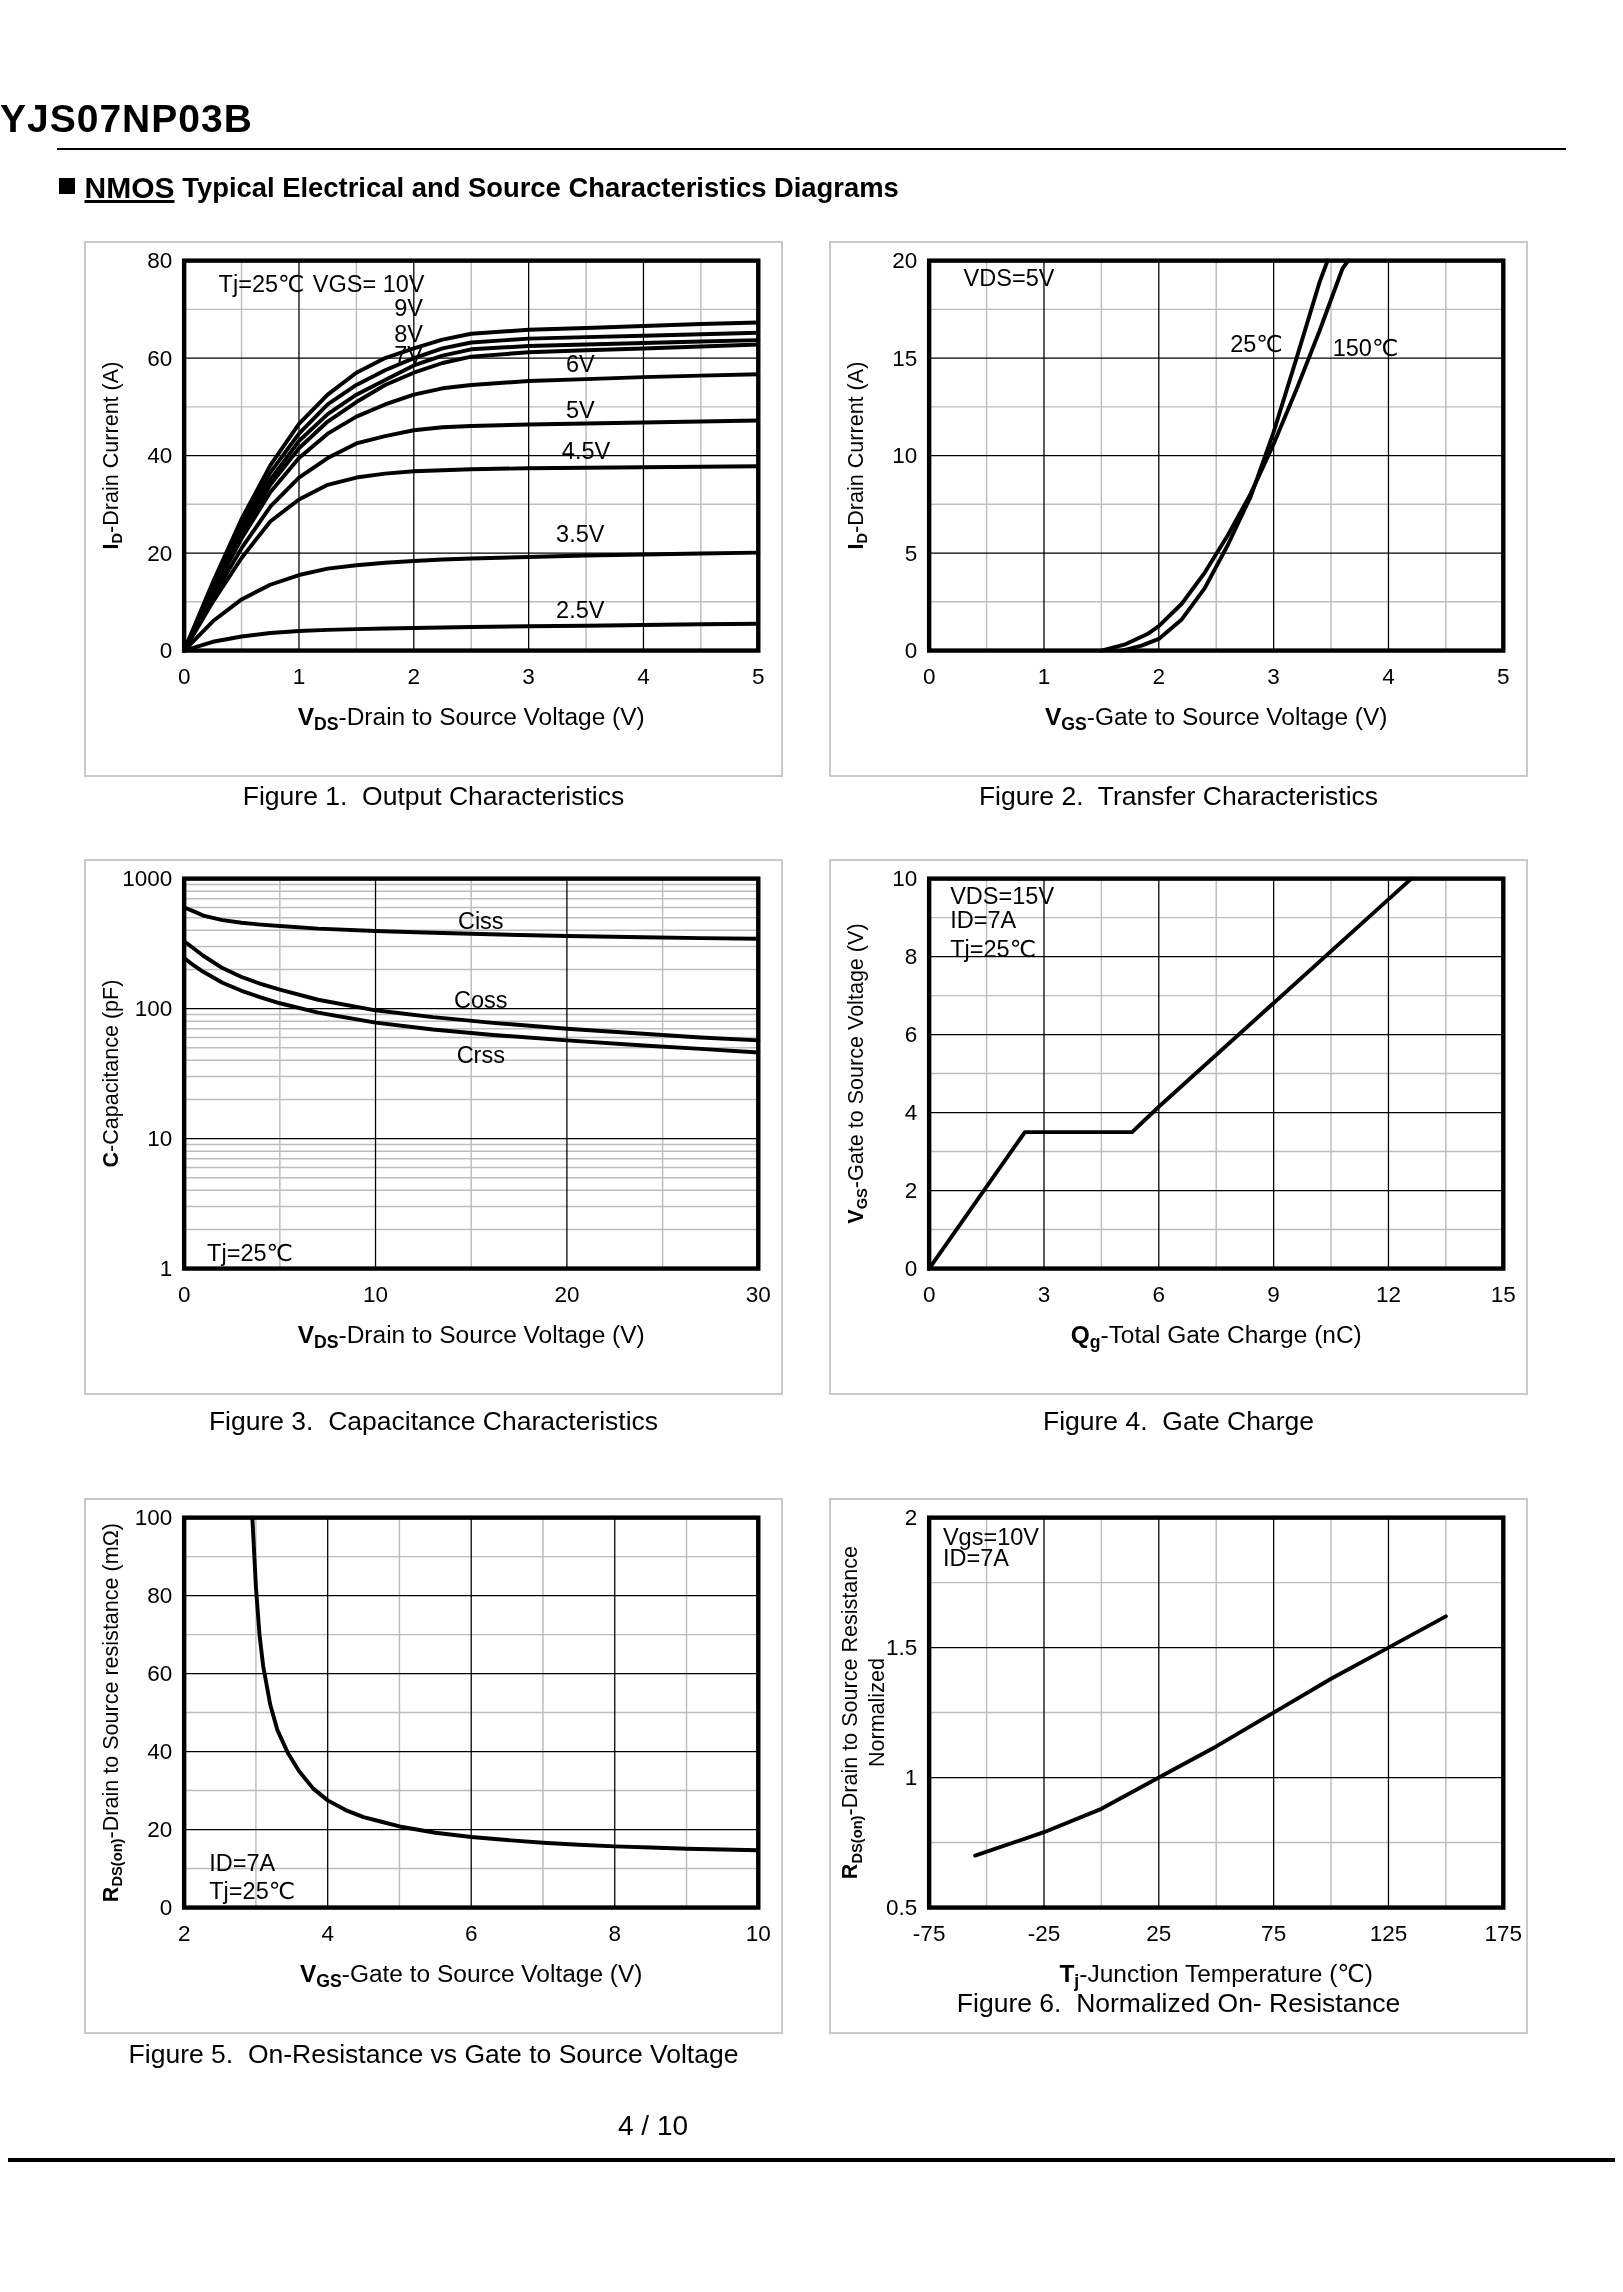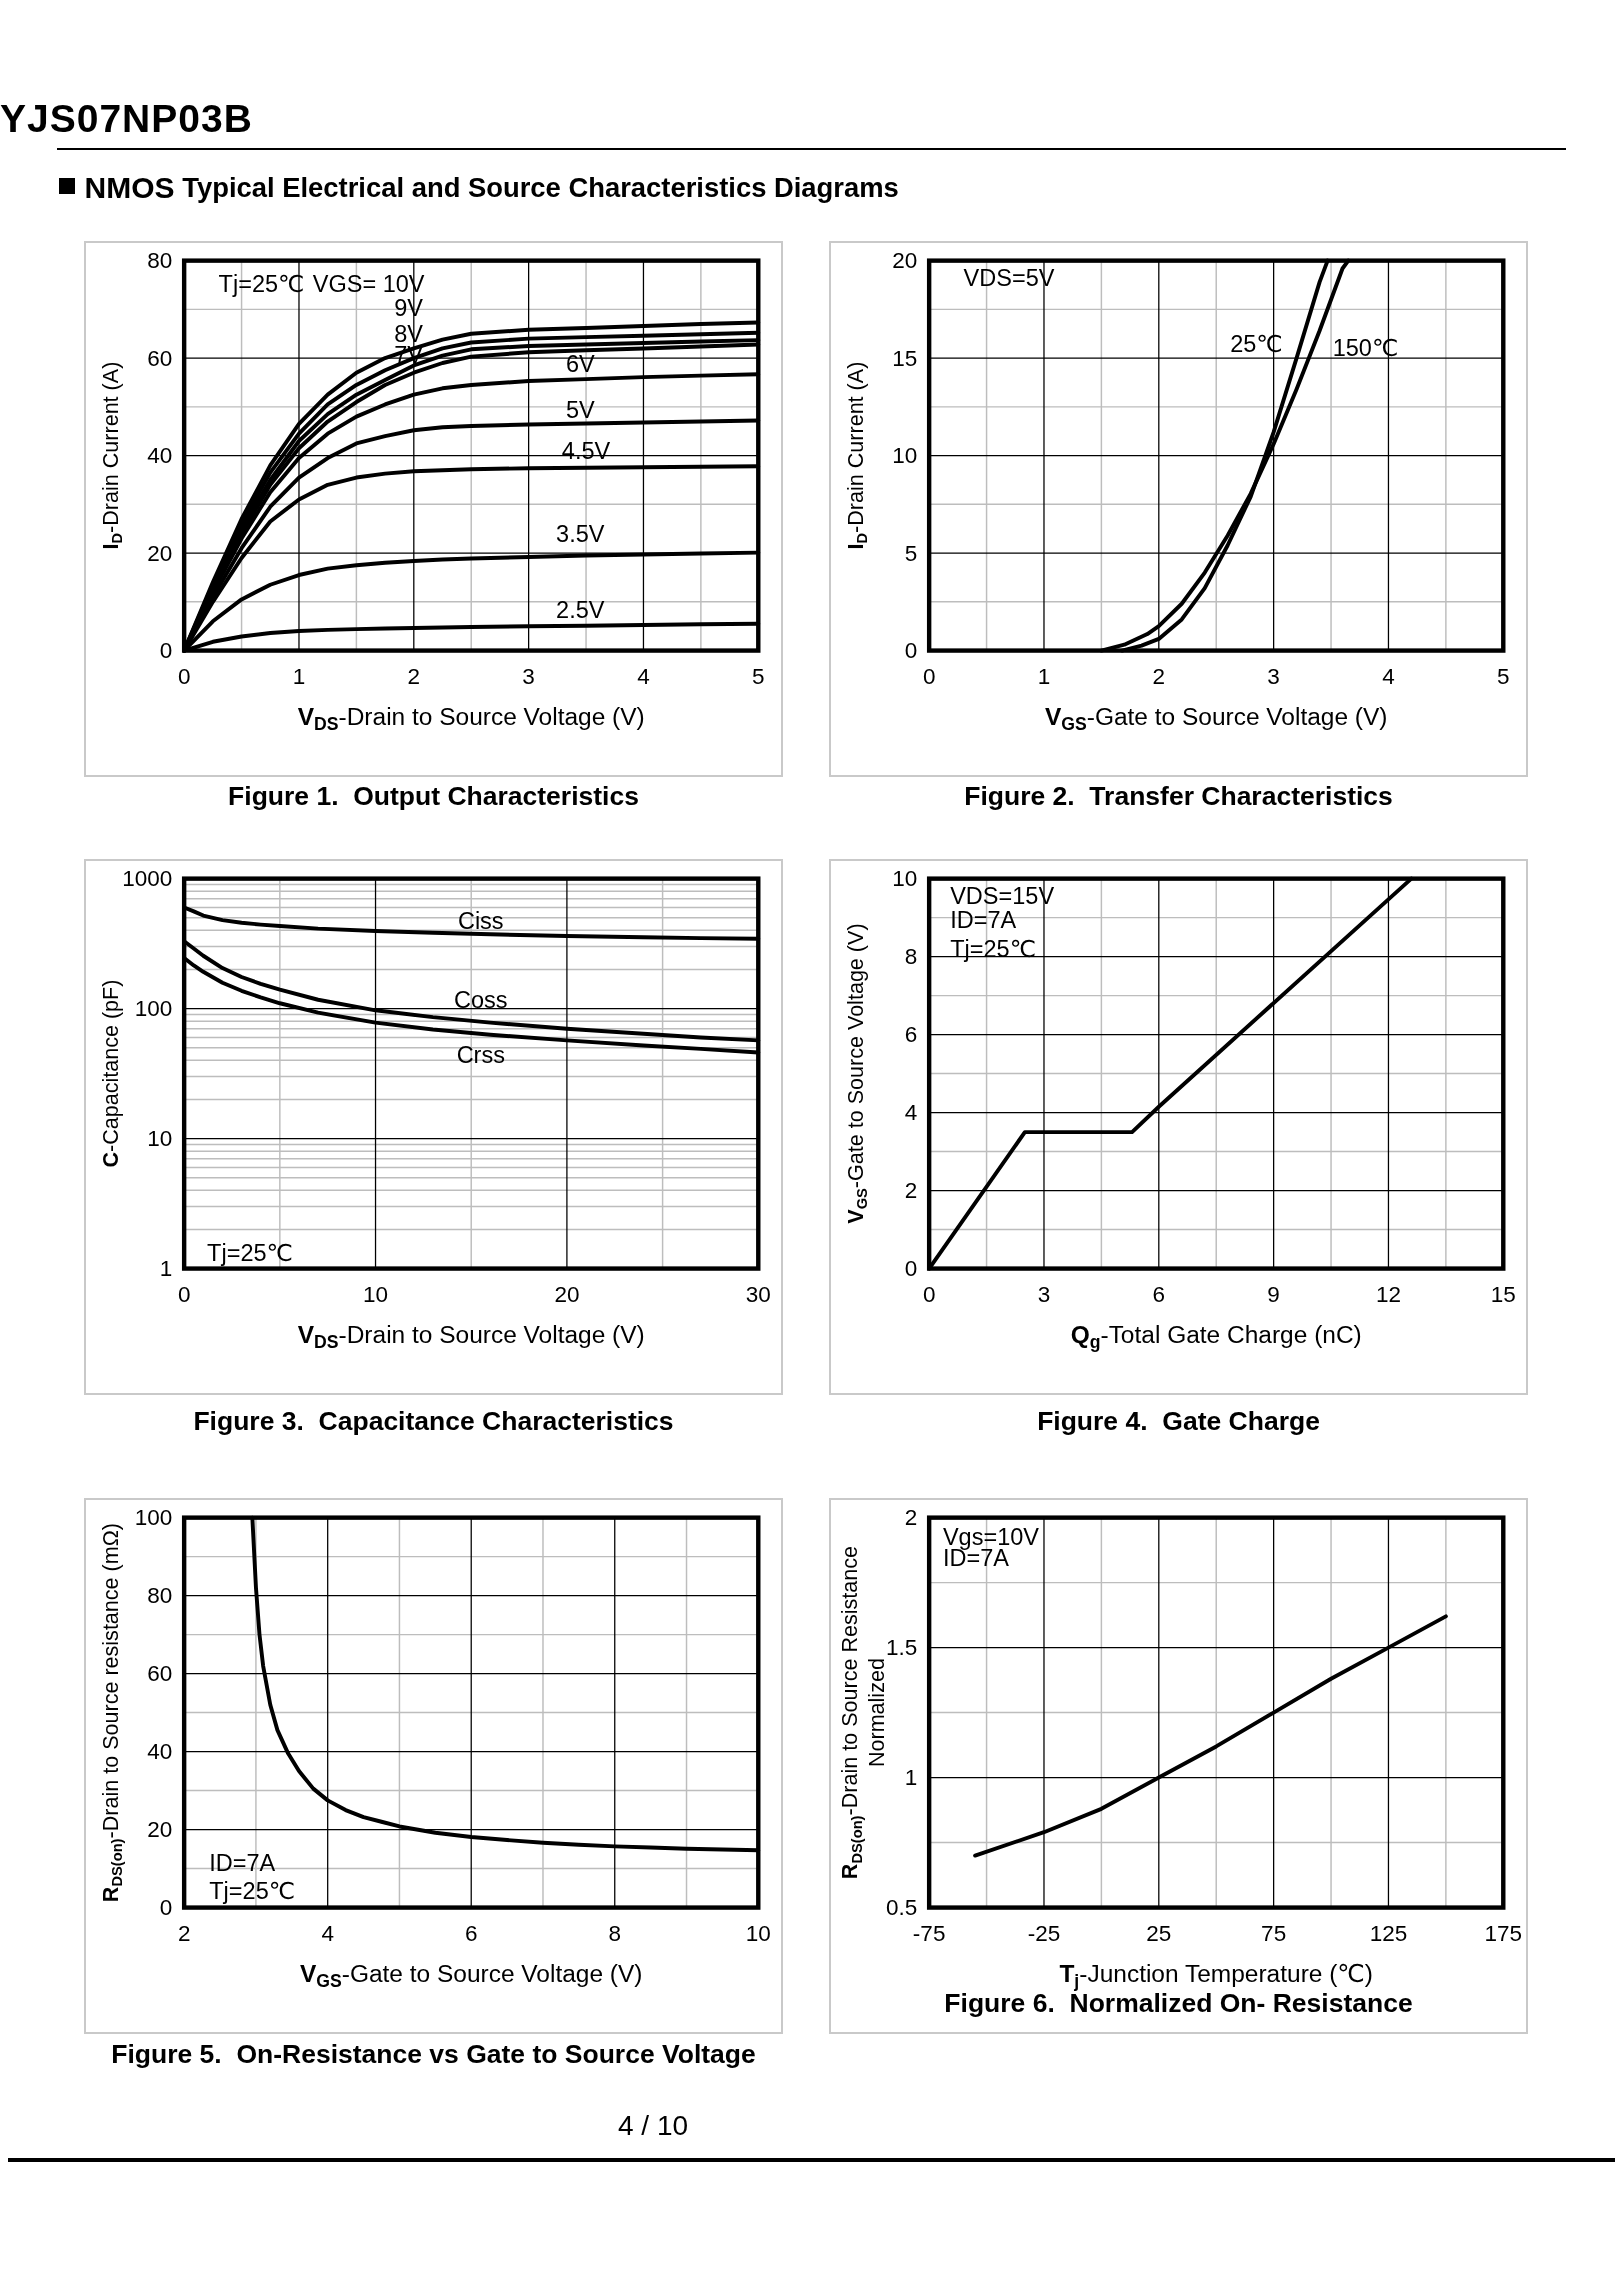--- a/index.html
+++ b/index.html
@@ -1,24 +1,24 @@
 <!DOCTYPE html>
 <html><head>
 <meta charset="utf-8">
 <style>
   html,body{margin:0;padding:0;background:#ffffff;}
   body{width:1623px;height:2293px;position:relative;font-family:"Liberation Sans","DejaVu Sans",sans-serif;color:#000;}
   .page-title{position:absolute;top:97px;left:0;width:1623px;text-align:left;font-size:39px;font-weight:bold;letter-spacing:1px;}
   .top-rule{position:absolute;top:148px;left:57px;width:1509px;border-top:2.9px solid #000;}
   .section-header{position:absolute;top:171px;left:59px;white-space:nowrap;}
   .section-bullet{display:inline-block;width:15.7px;height:15.7px;background:#000;margin-right:9.8px;vertical-align:3.9px;}
-  .section-strong{font-size:30px;font-weight:bold;vertical-align:baseline;}
+  .section-strong{font-size:30px;font-weight:bold;vertical-align:baseline;text-decoration:underline;}
   .section-rest{font-size:27.4px;font-weight:bold;margin-left:7.8px;vertical-align:1px;}
   .fig-box{position:absolute;width:699px;height:536px;border:2px solid #c9c9c9;box-sizing:border-box;background:#fff;}
-  .caption{position:absolute;width:699px;text-align:center;font-size:26.5px;color:#000;font-weight:bold;}
+  .caption{position:absolute;width:699px;text-align:center;font-size:26.5px;color:#000;}
   .page-number{position:absolute;top:2110px;left:0;width:1306px;text-align:center;font-size:28px;}
   .bottom-rule{position:absolute;top:2158px;left:7.8px;width:1607px;border-top:4.9px solid #000;}
   svg text{font-family:"Liberation Sans","DejaVu Sans",sans-serif;fill:#000;}
 </style>
 </head>
 <body>
 
 <div class="page-title">YJS07NP03B</div>
 <div class="top-rule"></div>
 

